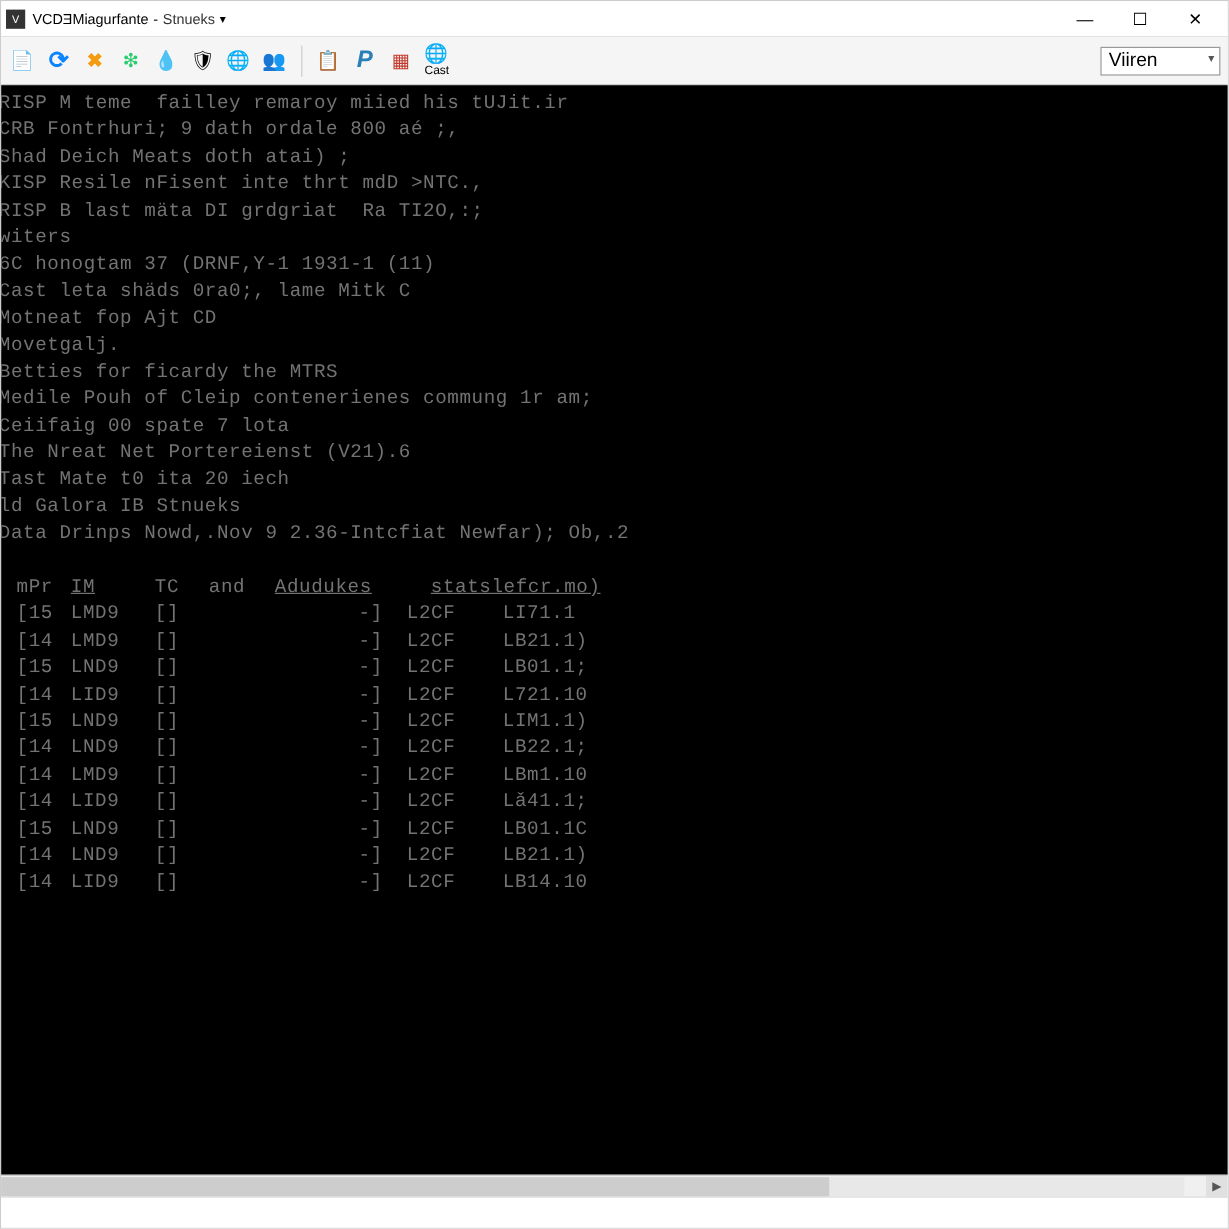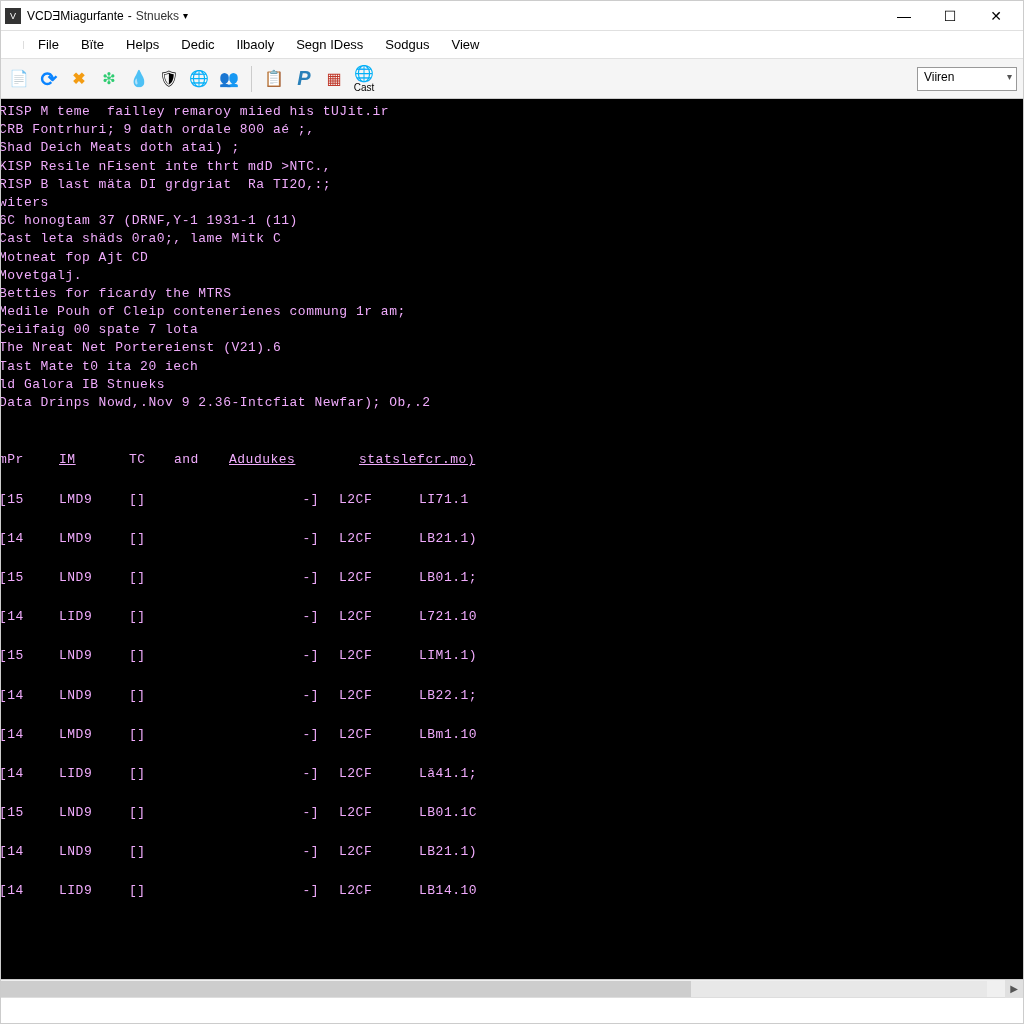--- a/index.html
+++ b/index.html
@@ -18,30 +18,30 @@
 
   .menubar { height: 28px; display: flex; align-items: center; background: #fff; border-bottom: 1px solid #e0e0e0; padding: 0 4px; font-size: 13px; gap: 2px; }
   .menubar .menu-item { padding: 4px 10px; }
   .menubar .menu-item:first-child { border-right: 1px solid #ddd; padding-right: 8px; margin-right: 2px;}
   .menu-item.file-drop::after { content:""; }
 
   .toolbar { height: 40px; display: flex; align-items: center; background: #f5f5f5; border-bottom: 1px solid #ccc; padding: 0 6px; gap: 6px; }
   .tb-icon { width: 24px; height: 24px; display:flex; align-items:center; justify-content:center; border-radius: 3px; font-size: 16px;}
   .tb-sep { width:1px; height: 26px; background:#ccc; margin: 0 4px;}
   .tb-spacer { flex:1; }
-  .tb-select { height: 24px; border:1px solid #999; background:#fff; font-size:12px; padding: 2px 20px 2px 6px; min-width: 100px; position:relative; }
+  .tb-select { height: 24px; border:1px solid #999; background:#fff; font-size:16px; padding: 2px 20px 2px 6px; min-width: 100px; position:relative; }
   .tb-select::after { content:"▾"; position:absolute; right:4px; top:3px; font-size:10px; color:#555;}
   .tb-prints { display:flex; flex-direction:column; align-items:center; font-size:10px;}
   .tb-prints .tb-icon{ height:18px;}
   
-  .terminal { flex:1; background:#000; color:#f0abfc; font-family: Consolas, "Courier New", monospace; font-size: 13px; line-height: 1.4; padding: 4px 4px 0 0; overflow:hidden; white-space: pre; letter-spacing: 0.5px;}
+  .terminal { flex:1; background:#000; color:#737373; font-family: Consolas, "Courier New", monospace; font-size: 16px; line-height: 1.4; padding: 4px 4px 0 0; overflow:hidden; white-space: pre; letter-spacing: 0.5px;}
   .terminal .line { padding-left: 0; margin-left: -2px;}
   .terminal .u { text-decoration: underline; }
   .col { display:inline-block; }
-  .c0{ width: 60px;} .c1{ width:70px;margin-top:21px;} .c2{ width:45px;} .c3{ width:55px;} .c4{ width:110px;} .c5{ width:80px;} .c6{ width:120px;font-family:Liberation Mono, monospace;}
+  .c0{ width: 60px; text-align: center;} .c1{ width:70px;} .c2{ width:45px;} .c3{ width:55px;} .c4{ width:110px;} .c5{ width:80px;} .c6{ width:120px;font-family:Liberation Mono, monospace;}
 
   .statusbar-area { height: 44px; background:#fff; border-top:1px solid #ccc; display:flex; flex-direction:column;}
   .hscroll { height:18px; background:#f0f0f0; display:flex; align-items:center; border-bottom:1px solid #ddd;}
   .hscroll .track { flex:1; height:16px; background:#e8e8e8; margin: 0 18px 0 0; position:relative;}
   .hscroll .thumb { position:absolute; left:0; top:0; height:16px; width: 70%; background:#cdcdcd;}
   .hscroll .arrow { width:18px; height:18px; background:#e0e0e0; display:flex; align-items:center; justify-content:center; font-size:10px; color:#555;}
   .status-text { flex:1; display:flex; align-items:center; justify-content:flex-end; font-size:11px; color:#666; padding: 0 10px;}
   .status-left { font-size:10px; color:#888; padding-left:6px; flex:0 0 auto;}
   .statusrow { display:flex; align-items:center; height:26px;}
 </style>
@@ -55,31 +55,20 @@
     <span class="title-text">VCDƎMiagurfante</span>
     <span class="title-sep">-</span>
     <span class="title-sub">Stnueks</span>
     <span class="title-caret">▾</span>
     <span class="spacer"></span>
     <div class="winbtn">—</div>
     <div class="winbtn">☐</div>
     <div class="winbtn close">✕</div>
   </div>
 
-  <div class="menubar">
-    <span class="menu-item file-drop"></span>
-    <span class="menu-item">File</span>
-    <span class="menu-item">Bïte</span>
-    <span class="menu-item">Helps</span>
-    <span class="menu-item">Dedic</span>
-    <span class="menu-item">Ilbaoly</span>
-    <span class="menu-item">Segn IDess</span>
-    <span class="menu-item">Sodgus</span>
-    <span class="menu-item">View</span>
-  </div>
 
   <div class="toolbar">
     <span class="tb-icon" style="color:#2a7">📄</span>
     <span class="tb-icon" style="color:#0a84ff;font-weight:bold;font-size:20px">⟳</span>
     <span class="tb-icon" style="color:#f39c12;font-weight:bold">✖</span>
     <span class="tb-icon" style="color:#2ecc71">❇</span>
     <span class="tb-icon">💧</span>
     <span class="tb-icon">🛡</span>
     <span class="tb-icon">🌐</span>
     <span class="tb-icon">👥</span>

